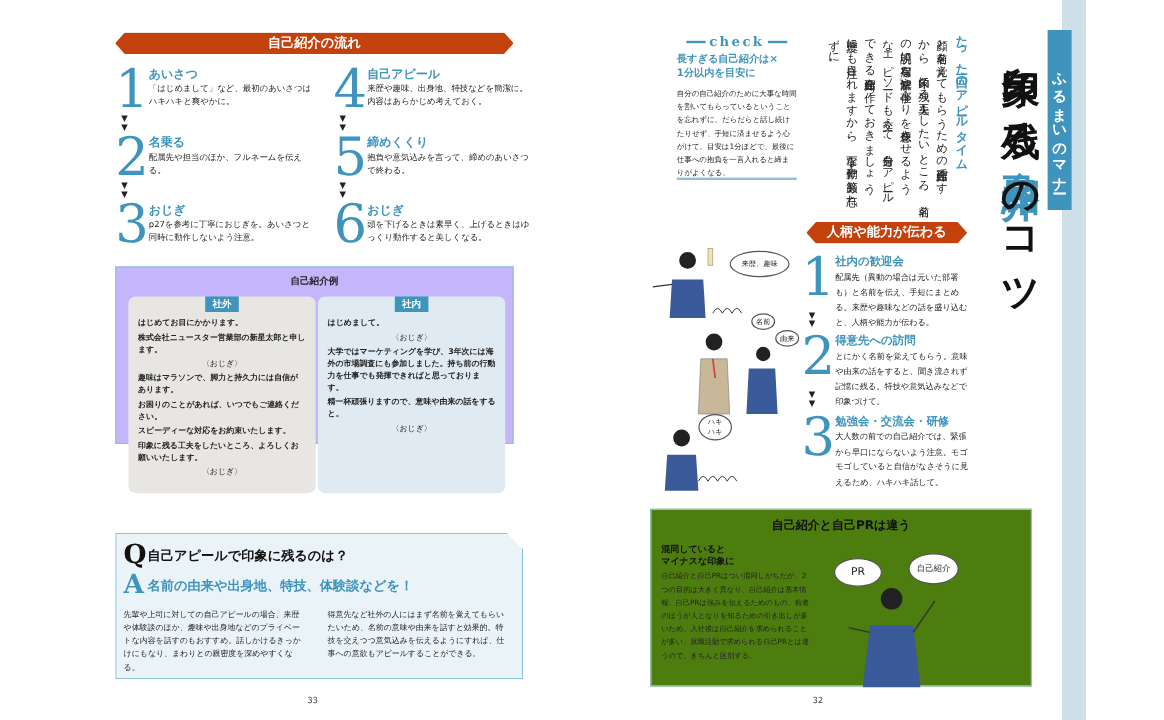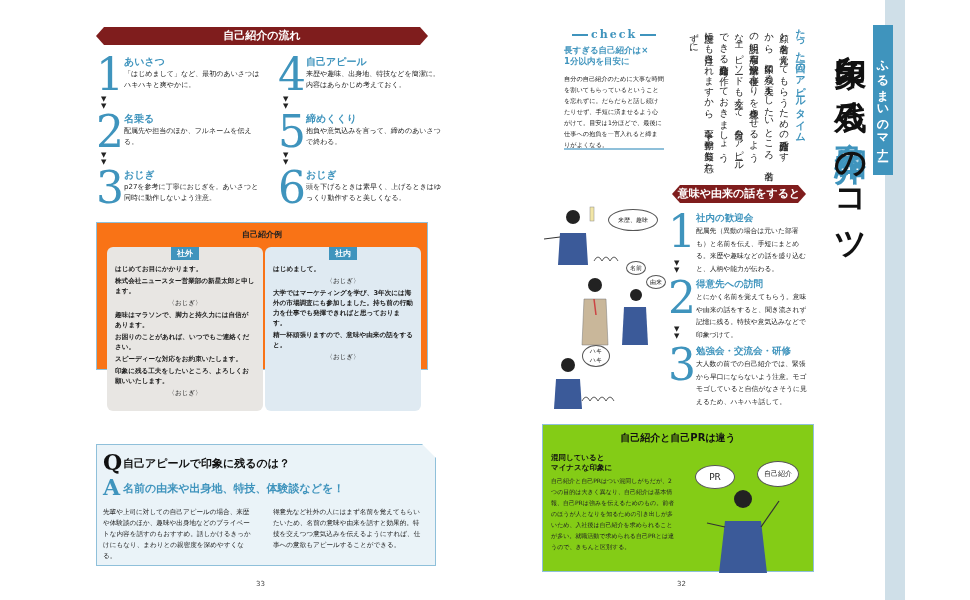--- a/index.html
+++ b/index.html
@@ -2,31 +2,31 @@
 <html><head>
 <meta charset="utf-8">
 <style>
   * { box-sizing: border-box; margin: 0; padding: 0; }
   html, body { width: 970px; height: 600px; overflow: hidden; background: #ffffff; }
   body { font-family: "DejaVu Sans", sans-serif; color: #222; position: relative; }
   .page { position: absolute; top: 0; height: 600px; }
   #left-page { left: 0; width: 485px; }
 
   
-  .ribbon { position: absolute; height: 18px; background: #7f1d1d; color: #fff; font-weight: bold; font-size: 11px; text-align: center; line-height: 18px; clip-path: polygon(8px 0, calc(100% - 8px) 0, 100% 50%, calc(100% - 8px) 100%, 8px 100%, 0 50%); }
+  .ribbon { position: absolute; height: 18px; background: #c2410c; color: #fff; font-weight: bold; font-size: 11px; text-align: center; line-height: 18px; clip-path: polygon(8px 0, calc(100% - 8px) 0, 100% 50%, calc(100% - 8px) 100%, 8px 100%, 0 50%); }
 
   
   .step { position: absolute; width: 160px; height: 56px; }
   .step .num { position: absolute; left: 0; top: -4px; font-family: "DejaVu Serif", serif; font-size: 44px; color: #3f94bd; line-height: 48px; }
   .step .ttl { position: absolute; left: 28px; top: 0; font-size: 10px; font-weight: bold; color: #3f94bd; }
   .step .txt { position: absolute; left: 28px; top: 14px; width: 138px; font-size: 7px; line-height: 11px; color: #222; }
   .tri { position: absolute; font-size: 7px; line-height: 7px; color: #222; }
 
   
-  #example-box { position: absolute; left: 96px; top: 222px; width: 332px; height: 148px; border: 1.5px solid #8fc0da; background: #f97316; }
+  #example-box { position: absolute; left: 96px; top: 222px; width: 332px; height: 148px; border: 1.5px solid #8fc0da; background: #c4b5fd; }
   #example-box .hdr { position: absolute; left: 0; right: 0; top: 6px; text-align: center; font-size: 8px; font-weight: bold; }
   .col { position: absolute; top: 24px; width: 156px; height: 164px; border-radius: 6px; padding: 0 8px; }
   .col .badge { display: block; margin: 0 auto 4px; width: 28px; background: #3f94bd; color: #fff; font-size: 8px; font-weight: bold; text-align: center; line-height: 13px; }
   .col p { font-size: 6.6px; line-height: 10px; margin-bottom: 2px; font-weight: bold; color: #222; }
   .col p.center { text-align: center; font-weight: normal; }
 
   
   #qa-box { position: absolute; left: 96px; top: 444px; width: 340px; height: 122px; background: #eaf3f8; border: 1.5px solid #8fc0da; clip-path: polygon(0 0, calc(100% - 14px) 0, 100% 14px, 100% 100%, 0 100%); }
   #qa-box .q, #qa-box .a { position: absolute; left: 6px; font-family: "DejaVu Serif", serif; font-weight: bold; font-size: 22px; line-height: 22px; }
   #qa-box .q { top: 6px; color: #111; }
@@ -53,21 +53,21 @@
   #check-box .rule { position: absolute; left: 0; right: 0; bottom: 0; height: 2px; background: #8fc0da; }
 
   .tstep { position: absolute; width: 140px; }
   .tstep .num { position: absolute; left: 0; top: -4px; font-family: "DejaVu Serif", serif; font-size: 44px; color: #3f94bd; line-height: 48px; }
   .tstep .ttl { position: absolute; left: 28px; top: 0; font-size: 9.5px; font-weight: bold; color: #3f94bd; }
   .tstep .txt { position: absolute; left: 28px; top: 13px; width: 112px; font-size: 6.8px; line-height: 12.5px; color: #222; }
 
   #illustrations { position: absolute; left: 538px; top: 195px; width: 130px; height: 215px; }
   .bubble { position: absolute; border: 1px solid #555; border-radius: 50%; background: #fff; font-size: 6px; text-align: center; display: flex; align-items: center; justify-content: center; }
 
-  #pr-box { position: absolute; left: 542px; top: 424px; width: 272px; height: 148px; background: #84cc16; border: 1.5px solid #8fc0da; }
+  #pr-box { position: absolute; left: 542px; top: 424px; width: 318px; height: 148px; background: #4d7c0f; border: 1.5px solid #8fc0da; }
   #pr-box .hdr { position: absolute; left: 0; right: 0; top: 6px; text-align: center; font-size: 10px; font-weight: bold; color: #111; }
   #pr-box .sub { position: absolute; left: 8px; top: 28px; font-size: 7.5px; font-weight: bold; line-height: 10px; color: #111; width: 130px; }
   #pr-box .body { position: absolute; left: 8px; top: 50px; width: 126px; font-size: 6px; line-height: 11px; color: #222; }
 </style>
 </head>
 <body>
 
 <div id="left-page" class="page">
 
   <div class="ribbon" style="left:96px; top:27px; width:332px;">自己紹介の流れ</div>
@@ -154,21 +154,21 @@
 <div id="lead-text">顔と名前を覚えてもらうための自己紹介ですから、印象に残る工夫をしたいところ。名前の説明に有用な「解字法」や仕事ぶりを想像させるようなエピソードも交えて、自分をアピールできる自己紹介を作っておきましょう。　態度にも注目されますから、丁寧な動作や笑顔も忘れずに。</div>
 
 <div id="check-box">
   <div class="chk">check</div>
   <div class="h" style="white-space:pre-line;">長すぎる自己紹介は×
 1分以内を目安に</div>
   <div class="t">自分の自己紹介のために大事な時間を割いてもらっているということを忘れずに。だらだらと話し続けたりせず、手短に済ませるよう心がけて。目安は1分ほどで、最後に仕事への抱負を一言入れると締まりがよくなる。</div>
   <div class="rule"></div>
 </div>
 
-<div class="ribbon" style="left:672px; top:185px; width:134px;">意味や由来の話をすると</div>
+<div class="ribbon" style="left:672px; top:185px; width:134px;">人柄や能力が伝わる</div>
 
 <div class="tstep" style="left:668px; top:212px; height:60px;">
   <span class="num">1</span>
   <span class="ttl">社内の歓迎会</span>
   <span class="txt">配属先（異動の場合は元いた部署も）と名前を伝え、手短にまとめる。来歴や趣味などの話を盛り込むと、人柄や能力が伝わる。</span>
 </div>
 <div class="tri" style="left:674px; top:260px;">▼<br>▼</div>
 <div class="tstep" style="left:668px; top:278px; height:60px;">
   <span class="num">2</span>
   <span class="ttl">得意先への訪問</span>

